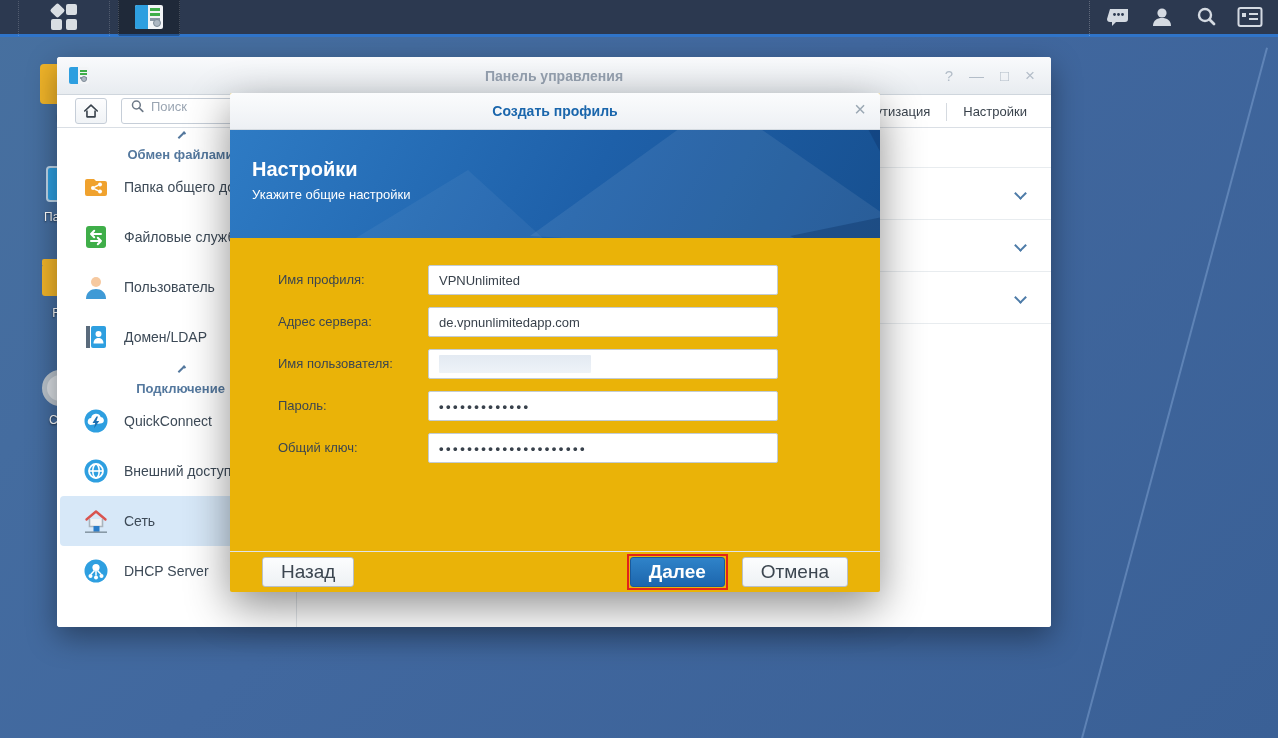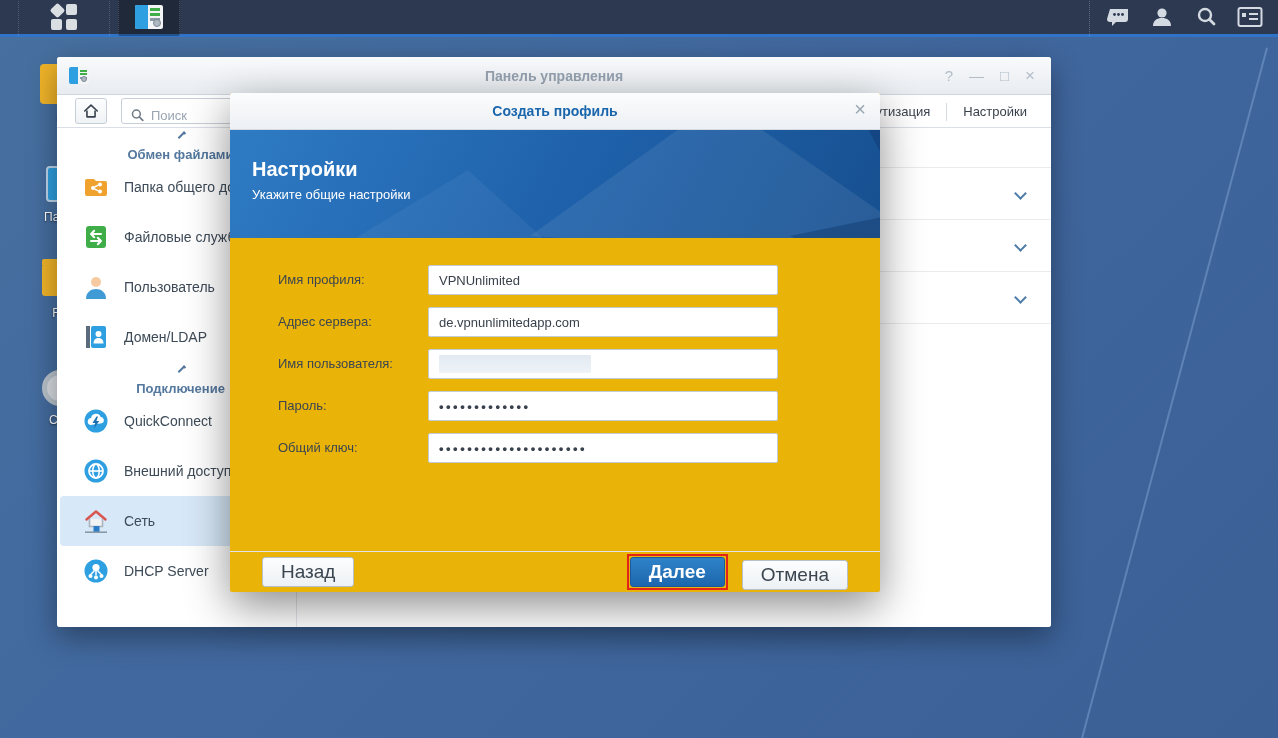--- a/index.html
+++ b/index.html
@@ -50,21 +50,21 @@
   .win-title { position:absolute; left:0; right:0; text-align:center; font-weight:bold; font-size:14px; color:#95a1b0; }
   .win-ico { margin-left:12px; z-index:2; }
   .win-controls { margin-left:auto; z-index:2; display:flex; align-items:center; gap:16px; padding-right:16px;
                   color:#b3bdc8; font-size:15px; }
   .win-controls span { cursor:default; }
 
   .win-toolbar { height:33px; border-bottom:1px solid #dadfe5; display:flex; align-items:center; position:relative; background:#fff; }
   .home-btn { margin-left:18px; width:32px; height:26px; border:1px solid #c6ced8; border-radius:3px;
               background:linear-gradient(#fdfdfe,#f0f3f6); display:flex; align-items:center; justify-content:center; }
   .search-box { margin-left:14px; width:176px; height:26px; border:1px solid #c6ced8; border-radius:3px;
-                background:#fff; display:flex; align-items:flex-end; padding:0 8px; gap:6px; }
+                background:#fff; display:flex; align-items:flex-start; padding:0 8px; gap:6px; }
   .search-box input { border:none; outline:none; width:120px; font-size:13px; color:#39424c; font-family:inherit; }
   .search-box input::placeholder { color:#9aa5b2; }
   .win-tabs { position:absolute; right:8px; top:0; height:33px; display:flex; align-items:center; }
   .win-tab { padding:0 16px; font-size:13px; color:#39424c; white-space:nowrap; }
   .tab-sep { width:1px; height:18px; background:#d5dae0; }
 
   .win-body { display:flex; height:499px; }
   .sidebar { width:240px; border-right:1px solid #e2e6ea; background:#fff; overflow:hidden; flex:none; }
   .side-sec { margin-top:6px; }
   .side-sec-header { height:28px; display:flex; align-items:center; gap:10px; padding-left:8px;
@@ -110,21 +110,21 @@
   .f-field { width:350px; height:30px; border:1px solid #c3ccd4; border-radius:2px; background:#fff;
              font-size:13px; color:#39424c; padding:0 10px; display:flex; align-items:center; }
   input.f-field { font-family:inherit; outline:none; }
   .redacted { width:152px; height:18px; background:linear-gradient(#e3eaf2,#eef3f8); border-radius:1px; }
   .dots { letter-spacing:2.5px; font-size:13px; font-weight:bold; color:#39424c; }
   .dlg-footer { position:absolute; left:0; bottom:0; width:100%; height:41px; border-top:1px solid #dfe4e9;
                 display:flex; align-items:center; }
   .btn { height:30px; padding:0 18px; font-size:19px; color:#3c4650; font-family:inherit;
          background:linear-gradient(#fcfdfe,#eef1f4); border:1px solid #b8c0ca; border-radius:3px; }
   .btn-back { margin-left:32px; }
-  .footer-right { margin-left:auto; display:flex; align-items:flex-end; gap:14px; margin-right:32px; }
+  .footer-right { margin-left:auto; display:flex; align-items:center; gap:14px; margin-right:32px; }
   .red-outline { border:2px solid #e2231a; padding:1px; }
   .btn-next { background:linear-gradient(#2f83c9,#1d66ad); border:1px solid #1a5a9c; color:#fff; font-weight:bold; }
 
   svg { display:block; }
 </style>
 </head>
 <body>
 
 <div class="wall-line"></div>
 

